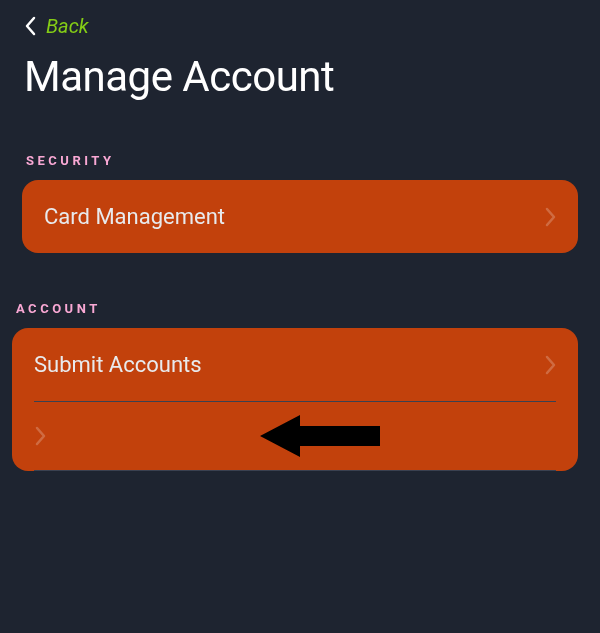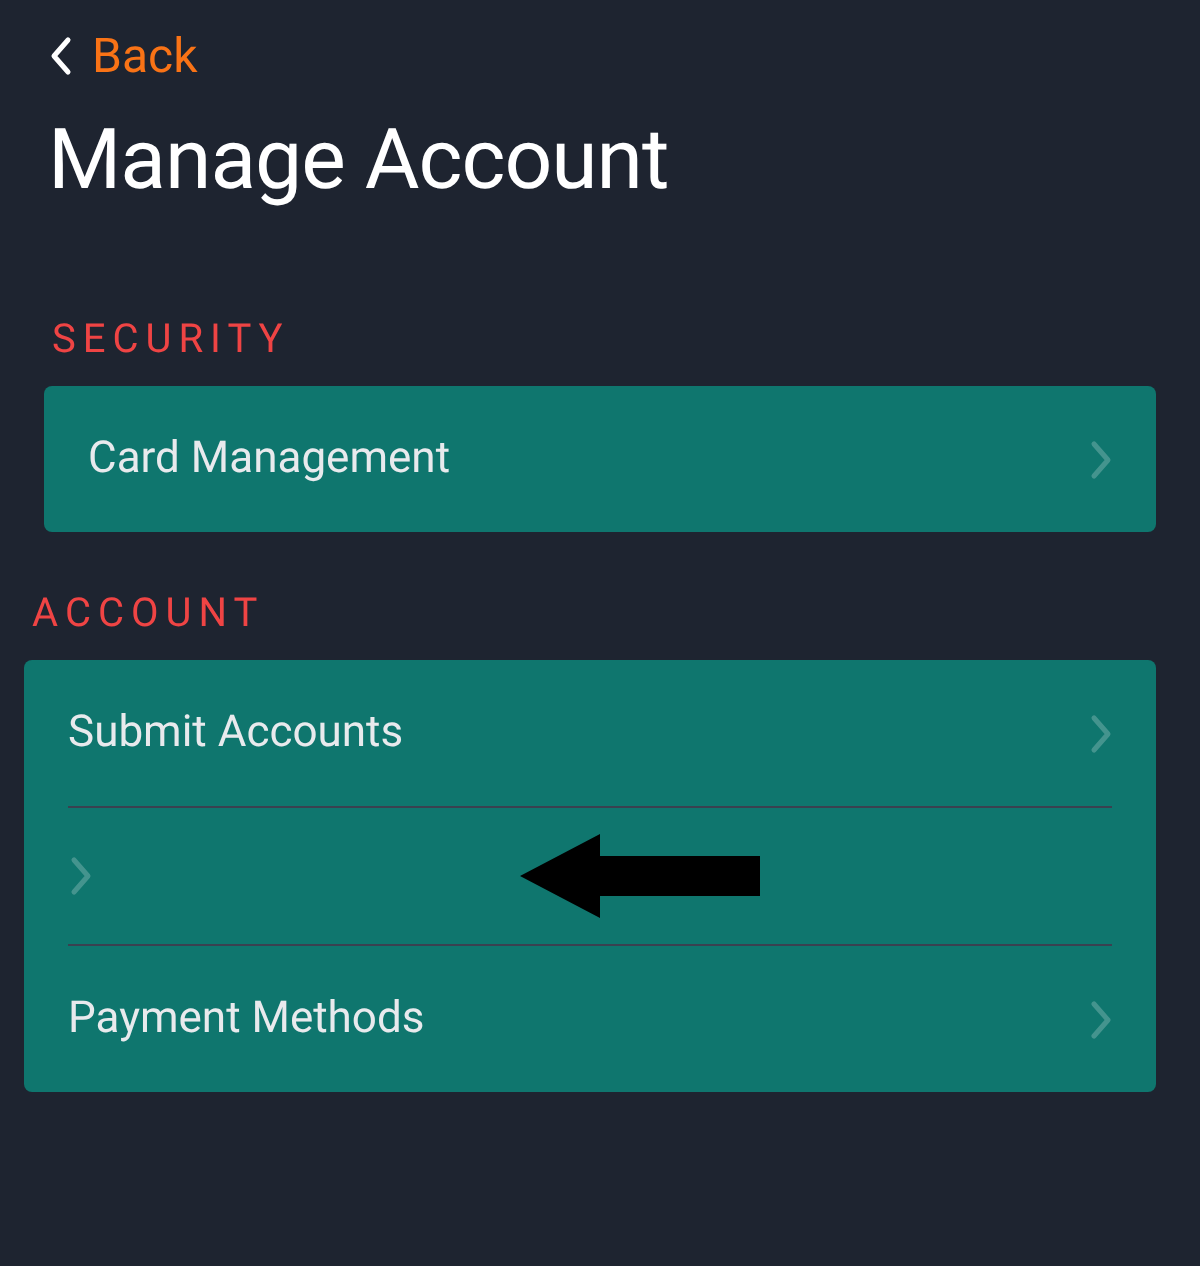--- a/index.html
+++ b/index.html
@@ -22,46 +22,47 @@
       gap: 8px;
     }
     .back-chevron {
       width: 14px;
       height: 22px;
       display: flex;
       align-items: center;
       justify-content: center;
     }
     .back-label {
-      font-size: 24px;
+      font-size: 20px;
       font-weight: 400;
-      color: #f97316;
+      color: #84cc16;
+      font-style: italic;
     }
     .page-title {
       font-size: 42px;
       font-weight: 400;
       color: #ffffff;
       padding: 6px 24px 28px 24px;
       letter-spacing: -0.5px;
     }
     .section {
       padding: 0 22px;
       margin-top: 24px;
     }
     .section-header {
-      font-size: 20px;
-      font-weight: 400;
+      font-size: 13px;
+      font-weight: 700;
       letter-spacing: 3.5px;
-      color: #ef4444;
+      color: #f9a8d4;
       text-transform: uppercase;
       padding: 0 4px 12px 4px;
     }
     .card {
-      background-color: #0f766e;
-      border-radius: 4px;
+      background-color: #c2410c;
+      border-radius: 16px;
       overflow: hidden;
     }
     .list-item {
       display: flex;
       align-items: center;
       justify-content: space-between;
       padding: 24px 22px;
       position: relative;
     }
     .list-item-label {
@@ -74,21 +75,21 @@
       height: 20px;
       opacity: 0.22;
       flex-shrink: 0;
     }
     .divider {
       height: 1px;
       background-color: #3a4150;
       margin: 0 22px;
     }
     .section + .section {
-      margin-top: 28px;
+      margin-top: 48px;
       padding-left: 12px;
     }
     .annotation-arrow {
       position: absolute;
       left: 248px;
       top: 50%;
       transform: translateY(-50%);
       width: 120px;
       height: 50px;
       pointer-events: none;
@@ -140,22 +141,14 @@
           <polygon points="0,25 40,4 40,15 120,15 120,35 40,35 40,46" fill="#000000"></polygon>
         </svg>
       </span>
       <span class="list-item-chevron">
         <svg viewBox="0 0 12 20" width="12" height="20">
           <polyline points="3,2 10,10 3,18" fill="none" stroke="#ffffff" stroke-width="2.5" stroke-linecap="round" stroke-linejoin="round"></polyline>
         </svg>
       </span>
     </div>
     <div class="divider"></div>
-    <div class="list-item">
-      <span class="list-item-label">Payment Methods</span>
-      <span class="list-item-chevron">
-        <svg viewBox="0 0 12 20" width="12" height="20">
-          <polyline points="3,2 10,10 3,18" fill="none" stroke="#ffffff" stroke-width="2.5" stroke-linecap="round" stroke-linejoin="round"></polyline>
-        </svg>
-      </span>
-    </div>
   </div>
 </div>
 
 </body></html>

